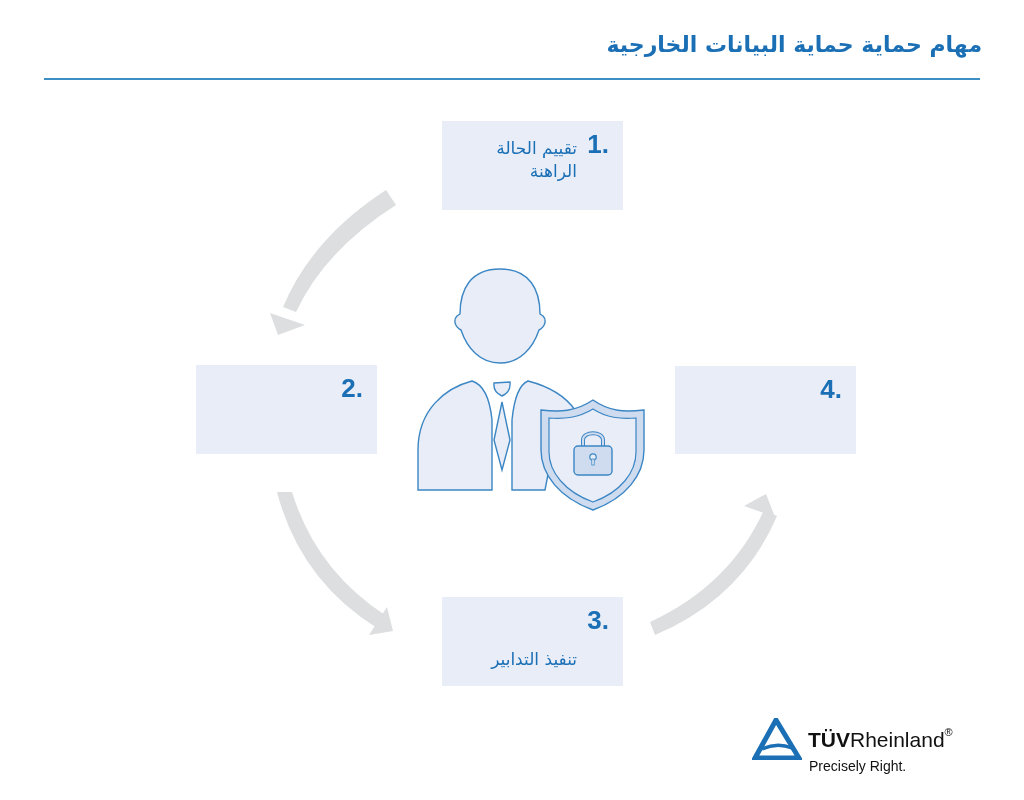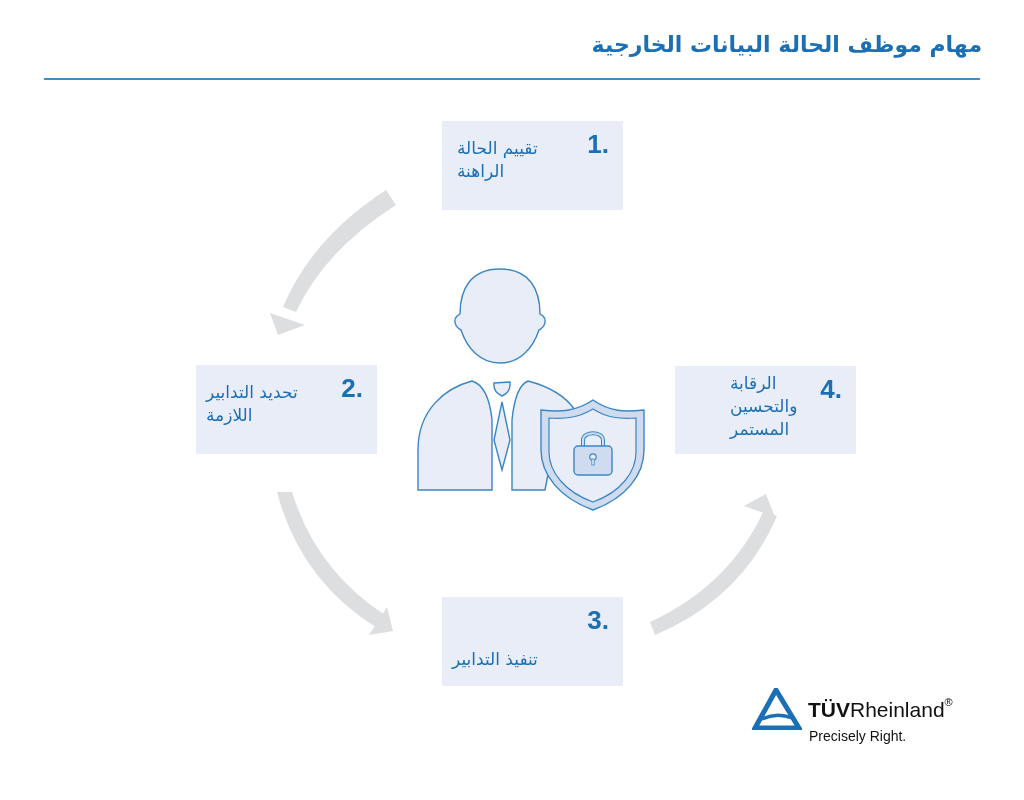--- a/index.html
+++ b/index.html
@@ -24,49 +24,49 @@
     }
     .step .num {
       position: absolute; right: 14px; top: 8px;
       font-family: "Liberation Sans", "DejaVu Sans", sans-serif;
       font-size: 26px; font-weight: bold; color: #1a6fb5;
       direction: ltr;
     }
     .step .label {
       position: absolute; right: 46px; top: 16px;
       font-size: 17px; line-height: 23px; color: #1a6fb5;
-      direction: rtl; text-align: left;
+      direction: rtl; text-align: right;
     }
     #step-1 { left: 442px; top: 121px; }
     #step-2 { left: 196px; top: 365px; }
     #step-3 { left: 442px; top: 597px; }
     #step-4 { left: 675px; top: 366px; height: 88px; }
     #step-4 .label { top: 6px; }
     #step-3 .label { top: 51px; }
     .overlay { position: absolute; left: 0; top: 0; }
     .logo {
-      position: absolute; left: 752px; top: 688px; width: 240px; height: 70px;
+      position: absolute; left: 752px; top: 718px; width: 240px; height: 70px;
     }
     .logo .brand {
       position: absolute; left: 56px; top: 10px;
       font-family: "Liberation Sans", sans-serif; font-size: 21px; color: #111;
       white-space: nowrap;
     }
     .logo .brand b { font-weight: bold; }
     .logo .brand sup { font-size: 11px; vertical-align: top; position: relative; top: -2px; }
     .logo .tagline {
       position: absolute; left: 57px; top: 40px;
       font-family: Liberation Sans, sans-serif; font-size: 14px; color: #111;
       white-space: nowrap;
     }
   </style>
 </head>
 <body>
 
-<div class="title">مهام موظف الحالة البيانات الخارجية</div>
+<div class="title">مهام حماية حماية البيانات الخارجية</div>
 <div class="rule"></div>
 
 <svg class="overlay" width="1024" height="800" viewBox="0 0 1024 800">
 
   <g fill="#dcdedf">
     <path d="M 386 190 L 396 205 Q 325 250 296 312 L 283 307 Q 312 238 386 190 Z"></path>
     <path d="M 270 313 L 305 325 L 278 335 Z"></path>
   </g>
 
   <g fill="#dcdedf">
@@ -103,31 +103,29 @@
   </g>
 </svg>
 
 <div class="step" id="step-1">
   <span class="num">1.</span>
   <div class="label" style="width:120px">تقييم الحالة الراهنة</div>
 </div>
 
 <div class="step" id="step-2">
   <span class="num">2.</span>
-  <div class="label" style="width:125px">تحديد التدابير اللازمة</div>
 </div>
 
 <div class="step" id="step-3">
   <span class="num">3.</span>
   <div class="label" style="width:125px">تنفيذ التدابير</div>
 </div>
 
 <div class="step" id="step-4">
   <span class="num">4.</span>
-  <div class="label" style="width:80px">الرقابة والتحسين المستمر</div>
 </div>
 
 <div class="logo">
   <svg width="50" height="42" viewBox="0 0 50 42" style="position:absolute;left:0;top:0;">
     <path d="M 24 2 L 3 40 L 47 40 Z" fill="none" stroke="#1a6fb5" stroke-width="5" stroke-linejoin="miter"></path>
     <path d="M 10 31 Q 25 24 40 30" fill="none" stroke="#1a6fb5" stroke-width="3.5"></path>
   </svg>
   <div class="brand">
     <b>TÜV</b><span>Rheinland</span><sup>®</sup>
   </div>

